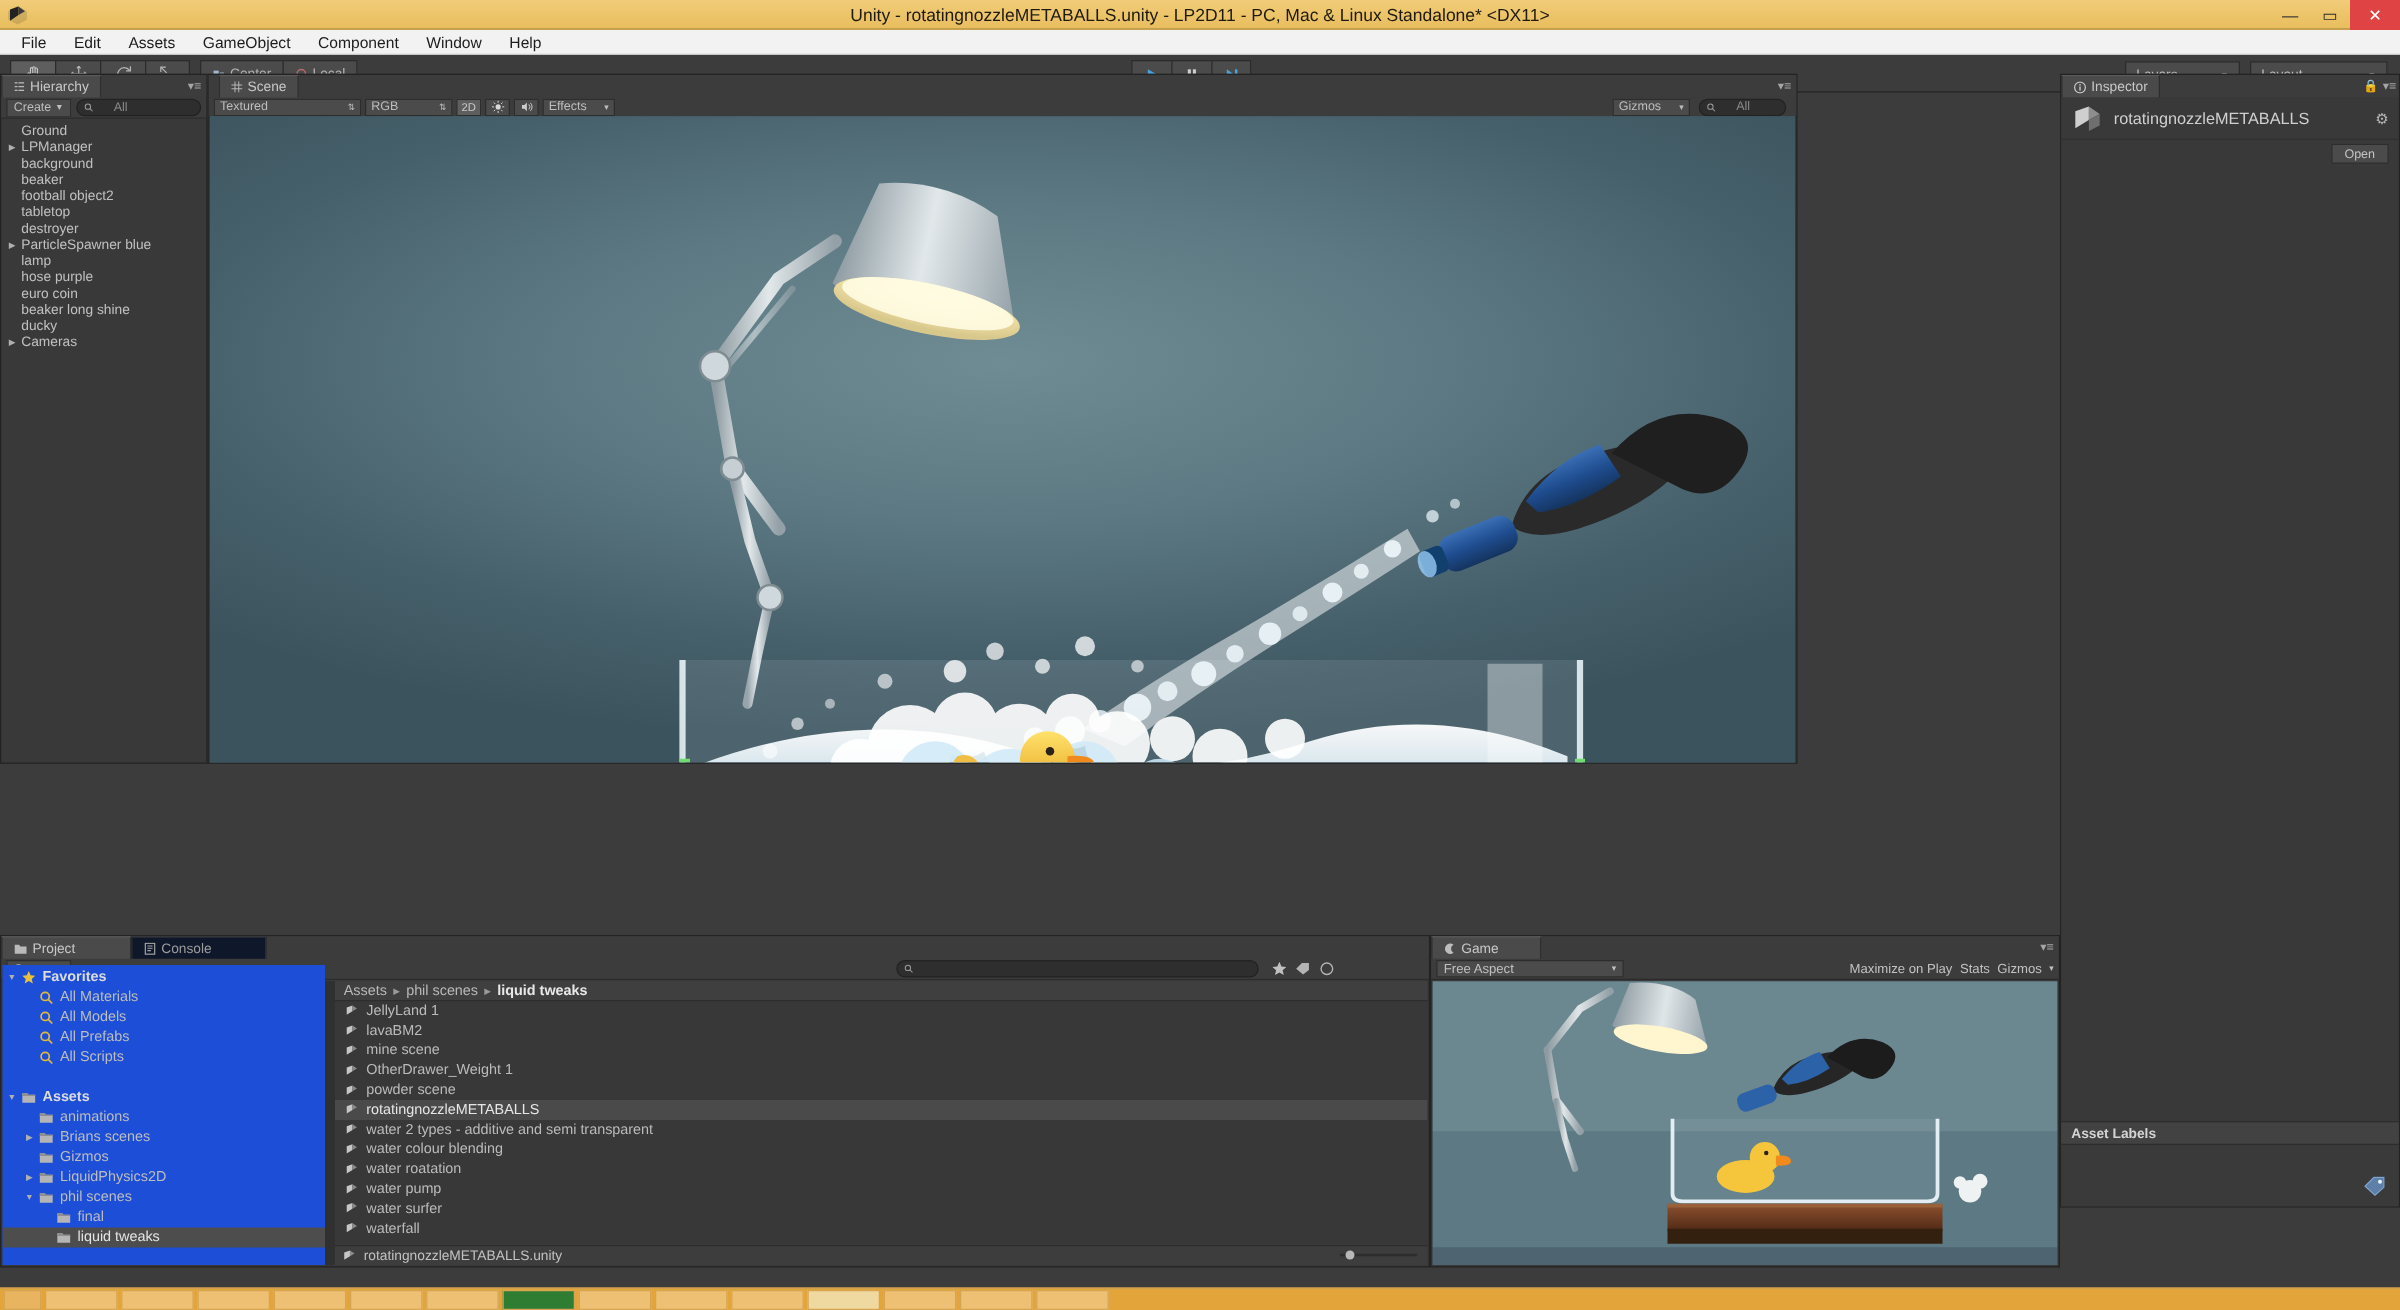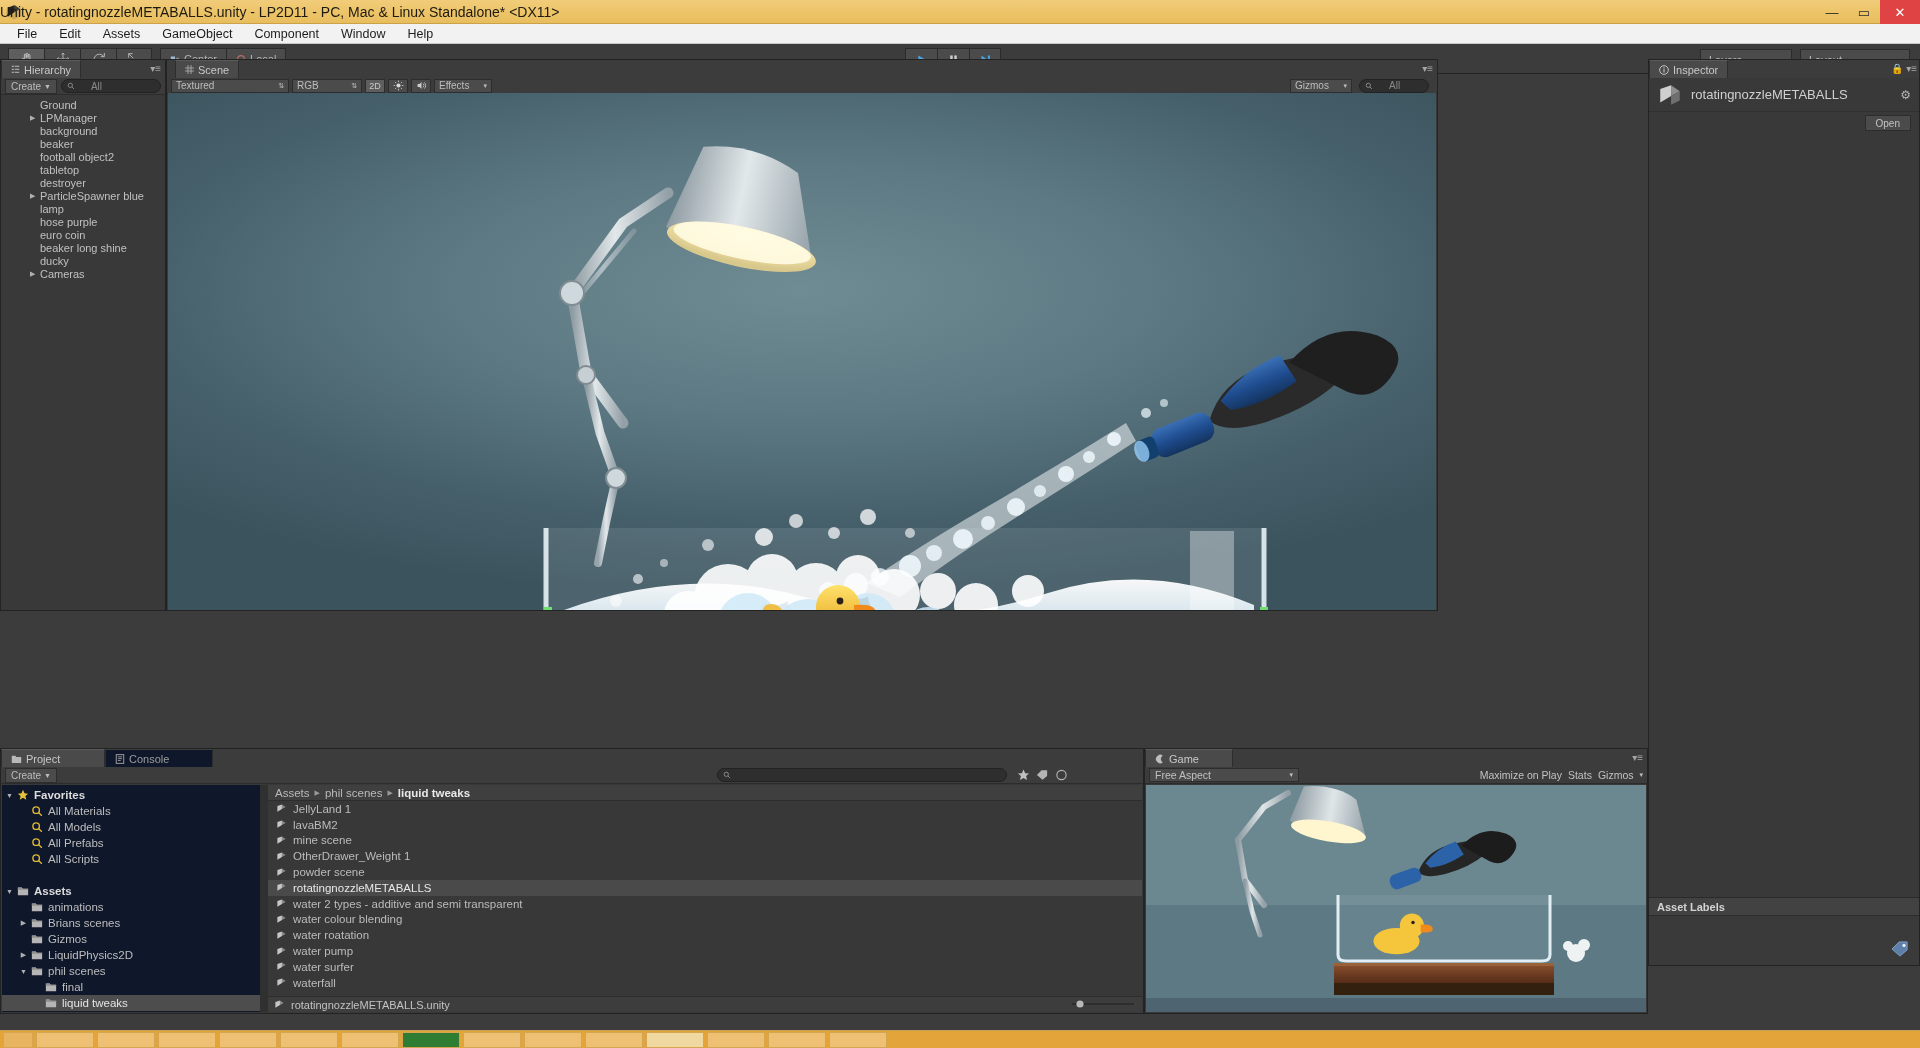--- a/index.html
+++ b/index.html
@@ -4,21 +4,21 @@
 <style>
   * { box-sizing: border-box; margin:0; padding:0; }
   html,body{ width:1920px; height:1048px; overflow:hidden; background:#3c3c3c;
     font-family:"Liberation Sans", sans-serif; }
 
   
   #titlebar{ position:absolute; left:0; top:0; width:1920px; height:24px;
     background:linear-gradient(180deg,#f1cc7a 0%,#ecc468 55%,#e8bd5e 100%);
     border-bottom:1px solid #c9a24a; }
   #titlebar .title{ position:absolute; left:0; top:0; width:1920px; height:24px;
-    line-height:24px; text-align:left; font-size:14px; color:#1e1a12; }
+    line-height:24px; text-align:center; font-size:14px; color:#1e1a12; }
   #unity-logo{ position:absolute; left:5px; top:3px; width:18px; height:18px; }
   .winbtns{ position:absolute; right:0; top:0; height:24px; display:flex; }
   .winbtn{ width:32px; height:24px; display:flex; align-items:center; justify-content:center;
     font-size:13px; color:#2b2b2b; }
   .winbtn.close{ background:#e04343; color:#fff; width:40px; }
 
   
   #maintoolbar{ position:absolute; left:0; top:24px; width:1920px; height:34px;
     background:#3c3c3c; border-bottom:1px solid #232323; }
   .tool-group{ position:absolute; display:flex; }
@@ -51,21 +51,21 @@
 
   
   #hierarchy{ left:0; top:59px; width:166px; height:552px; }
   #hierarchy .sub{ height:17px; background:#3c3c3c; border-bottom:1px solid #2c2c2c;
     display:flex; align-items:center; padding-left:4px; }
   .createbtn{ height:15px; background:#4b4b4b; border:1px solid #2d2d2d; color:#bdbdbd;
     font-size:10px; padding:0 5px; display:flex; align-items:center; gap:3px; }
   .searchbox{ flex:1; height:14px; margin:0 4px; background:#2e2e2e; border:1px solid #222;
     border-radius:7px; display:flex; align-items:center; padding:0 5px; gap:16px; }
   .searchbox span{ font-size:10px; color:#8a8a8a; }
-  .hlist{ padding-top:3px;margin-left:23px; }
+  .hlist{ padding-top:3px; }
   .hrow{ height:13px; display:flex; align-items:center; color:#c0c0c0; font-size:11px;
     padding-left:6px; }
   .hrow .twi{ width:10px; font-size:7px; color:#b0b0b0; }
   .hrow .twi.empty{ visibility:hidden; }
 
   
   #scene{ left:166px; top:59px; width:1272px; height:552px; }
   #scene .stools{ height:16px; background:#3c3c3c; display:flex; align-items:center;
     padding:0 4px; gap:3px; border-bottom:1px solid #2b2b2b; }
   .sdrop{ height:14px; background:#4b4b4b; border:1px solid #2d2d2d; color:#bdbdbd;
@@ -92,22 +92,22 @@
   .assetlabels{ position:absolute; left:0; bottom:0; width:270px; height:68px;
     border-top:1px solid #2a2a2a; background:#3a3a3a; }
   .alhead{ height:18px; background:#424242; color:#d4d4d4; font-size:11px; font-weight:bold;
     display:flex; align-items:center; padding-left:8px; border-bottom:1px solid #2d2d2d; }
   .altag{ position:absolute; right:10px; bottom:8px; width:18px; height:16px; }
 
   
   #project{ left:0; top:748px; width:1144px; height:266px; }
   #project .sub{ height:17px; background:#3c3c3c; border-bottom:1px solid #2c2c2c;
     display:flex; align-items:center; padding-left:4px; }
-  #ptree{ position:absolute; left:1px; top:36px; width:258px; bottom:1px;
-    background:#0f172a; overflow:hidden; padding-top:2px; }
+  #ptree{ position:absolute; left:1px; top:23px; width:258px; bottom:1px;
+    background:#1d4ed8; overflow:hidden; padding-top:2px; }
   .ptrow{ height:16px; display:flex; align-items:center; color:#bdbdbd; font-size:11.5px; }
   .ptrow.bold{ color:#dcdcdc; font-weight:bold; }
   .ptrow.selrow{ background:#4d4d4d; color:#e4e4e4; }
   .ptw{ width:11px; font-size:7px; color:#b0b0b0; text-align:center; }
   .ptw.empty{ visibility:hidden; }
   .ptico{ width:16px; display:flex; align-items:center; justify-content:center; }
   #ptsplit{ position:absolute; left:259px; top:36px; width:8px; bottom:1px; background:#303030; }
   #pgrid{ position:absolute; left:267px; top:36px; right:1px; bottom:1px; background:#383838; }
   .crumb{ height:16px; background:#3f3f3f; border-bottom:1px solid #2d2d2d;
     display:flex; align-items:center; gap:5px; padding-left:7px; color:#b9b9b9; font-size:11.5px; }

